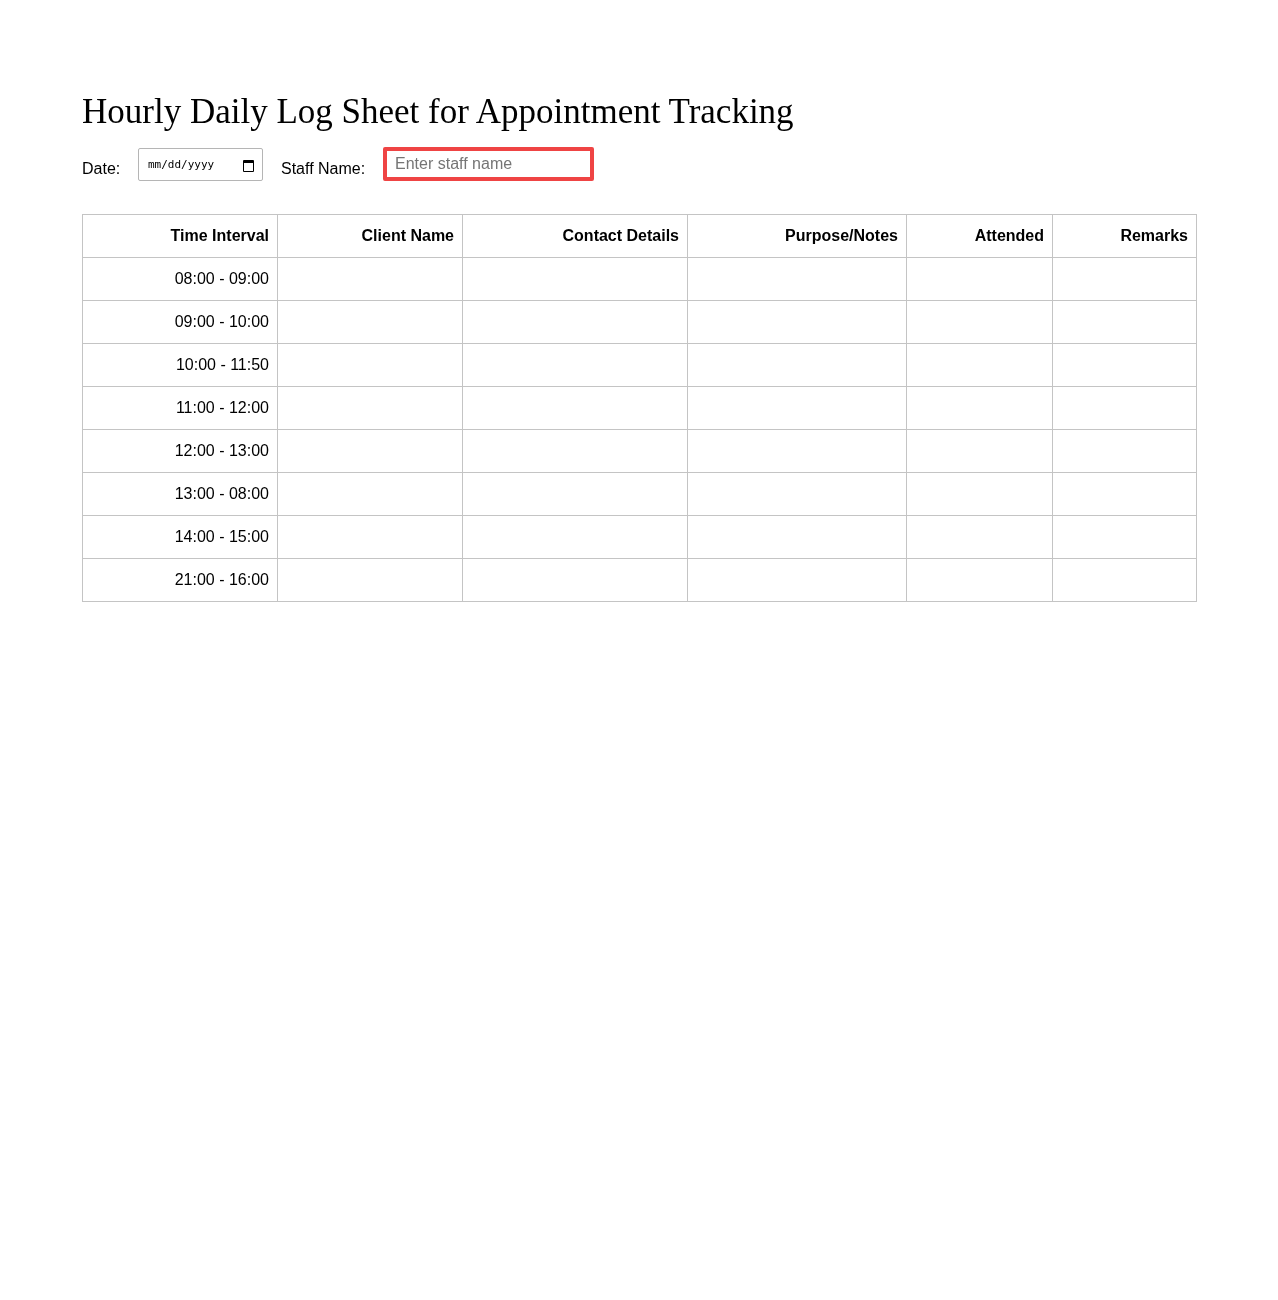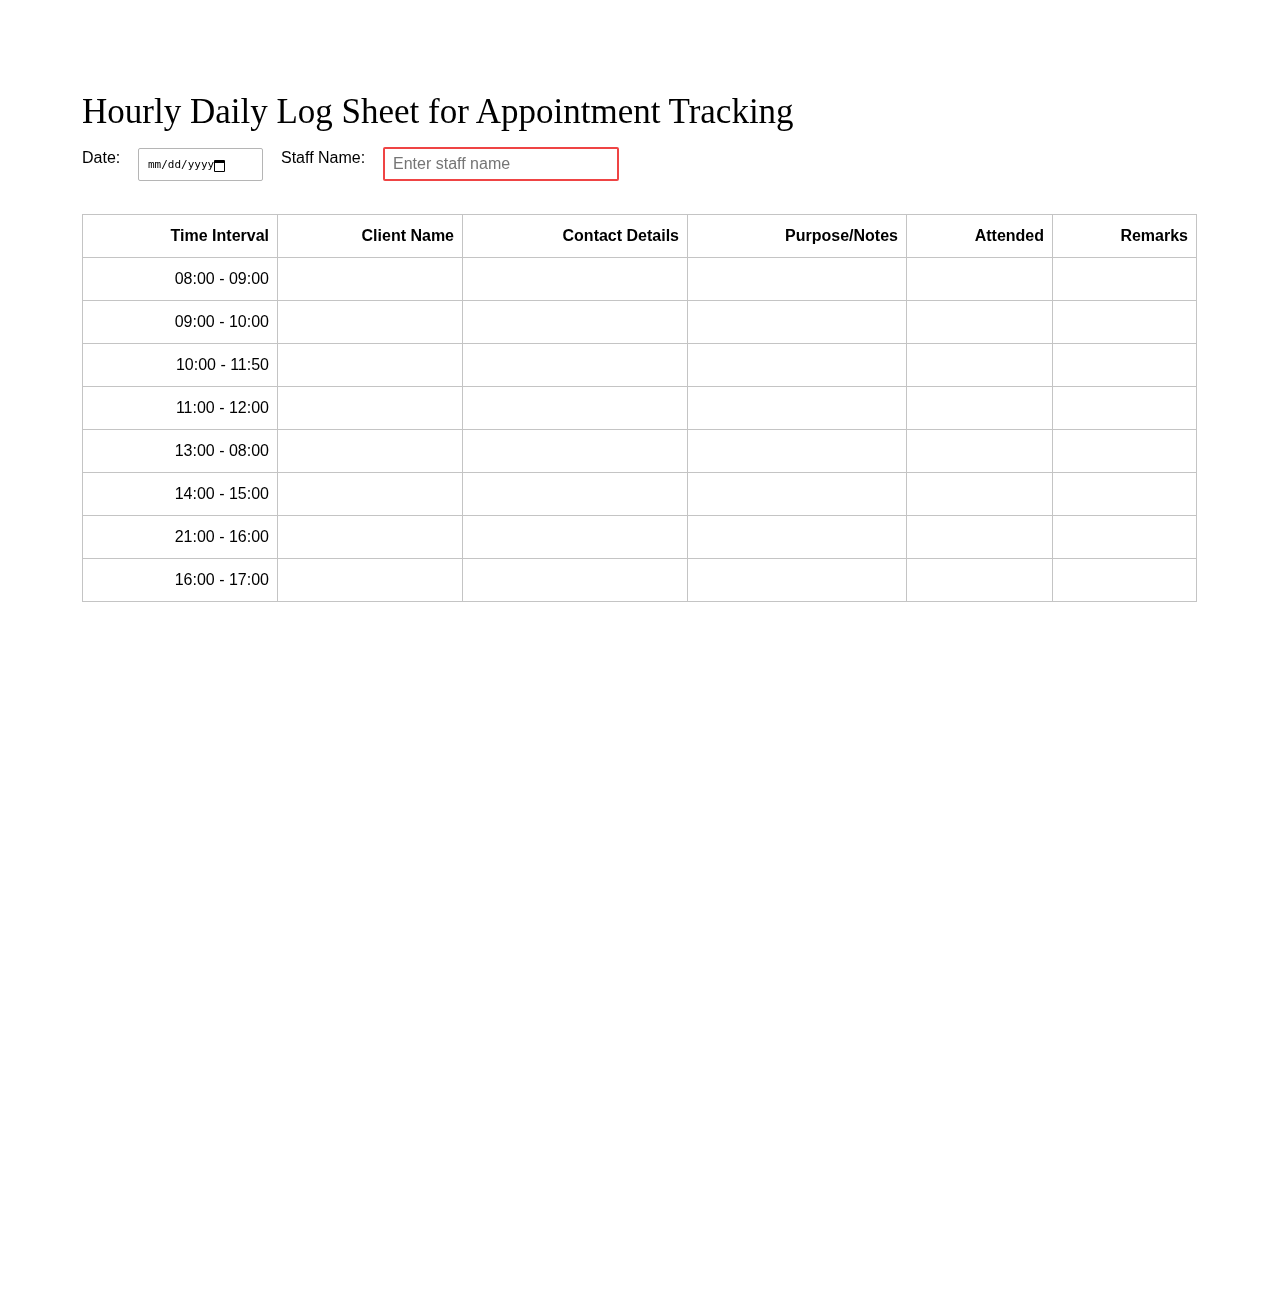--- a/index.html
+++ b/index.html
@@ -8,32 +8,32 @@
       font-family: "Liberation Sans", sans-serif;
       color: #000;
       position: relative;
     }
     .page { position: absolute; left: 82px; top: 92px; width: 1114px; }
     h1 {
       margin: 0; font-weight: normal; font-size: 35px; line-height: 40px;
       font-family: Liberation Serif, serif;
     }
     .controls { margin-top: 16px; height: 34px; position: relative; font-size: 16px; }
-    .lbl { position: absolute; top: 1px; font-size: 16px; }
+    .lbl { position: absolute; top: 12px; font-size: 16px; }
     .date-input {
       position: absolute; left: 56px; top: 0; width: 125px; height: 33px;
       box-sizing: border-box; border: 1px solid #b5b5b5; border-radius: 2px;
-      display: flex; align-items: center; 
+      display: flex; align-items: center; justify-content: space-between;
       padding: 0 8px 0 9px; font-family: "DejaVu Sans Mono", monospace; font-size: 11px; color: #000;
     }
     .cal-icon { width: 11px; height: 11px; position: relative; }
     .cal-icon::before { content: ""; position: absolute; left: 0; top: 1px; width: 9px; height: 8px; border: 1px solid #000; border-top-width: 3px; border-radius: 1px; }
     .staff-input {
-      position: absolute; left: 301px; top: -1px; width: 236px; height: 34px;
-      box-sizing: border-box; border: 2px solid #ef4444; border-radius: 2px;
+      position: absolute; left: 301px; top: -1px; width: 211px; height: 34px;
+      box-sizing: border-box; border: 4px solid #ef4444; border-radius: 2px;
       padding: 0 8px; font-family: "Liberation Sans", sans-serif; font-size: 16px; color: #000;
       outline: none;
     }
     .staff-input::placeholder { color: #757575; }
     table {
       position: absolute; left: 0; top: 122px; width: 1114px;
       border-collapse: collapse; table-layout: fixed;
       font-size: 16px;
     }
     th, td { border: 1px solid #c4c4c4; height: 42px; padding: 0 8px; text-align: right; vertical-align: middle; }
@@ -102,20 +102,28 @@
         </tr>
         <tr>
           <td>11:00 - 12:00</td>
           <td class="cell"></td>
           <td class="cell"></td>
           <td class="cell"></td>
           <td class="cell"></td>
           <td class="cell"></td>
         </tr>
         <tr>
+          <td>12:00 - 13:00</td>
+          <td class="cell"></td>
+          <td class="cell"></td>
+          <td class="cell"></td>
+          <td class="cell"></td>
+          <td class="cell"></td>
+        </tr>
+        <tr>
           <td>13:00 - 08:00</td>
           <td class="cell"></td>
           <td class="cell"></td>
           <td class="cell"></td>
           <td class="cell"></td>
           <td class="cell"></td>
         </tr>
         <tr>
           <td>14:00 - 15:00</td>
           <td class="cell"></td>
@@ -125,23 +133,15 @@
           <td class="cell"></td>
         </tr>
         <tr>
           <td>21:00 - 16:00</td>
           <td class="cell"></td>
           <td class="cell"></td>
           <td class="cell"></td>
           <td class="cell"></td>
           <td class="cell"></td>
         </tr>
-        <tr>
-          <td>16:00 - 17:00</td>
-          <td class="cell"></td>
-          <td class="cell"></td>
-          <td class="cell"></td>
-          <td class="cell"></td>
-          <td class="cell"></td>
-        </tr>
       </tbody>
   </table>
 </div>
 
 </body></html>

